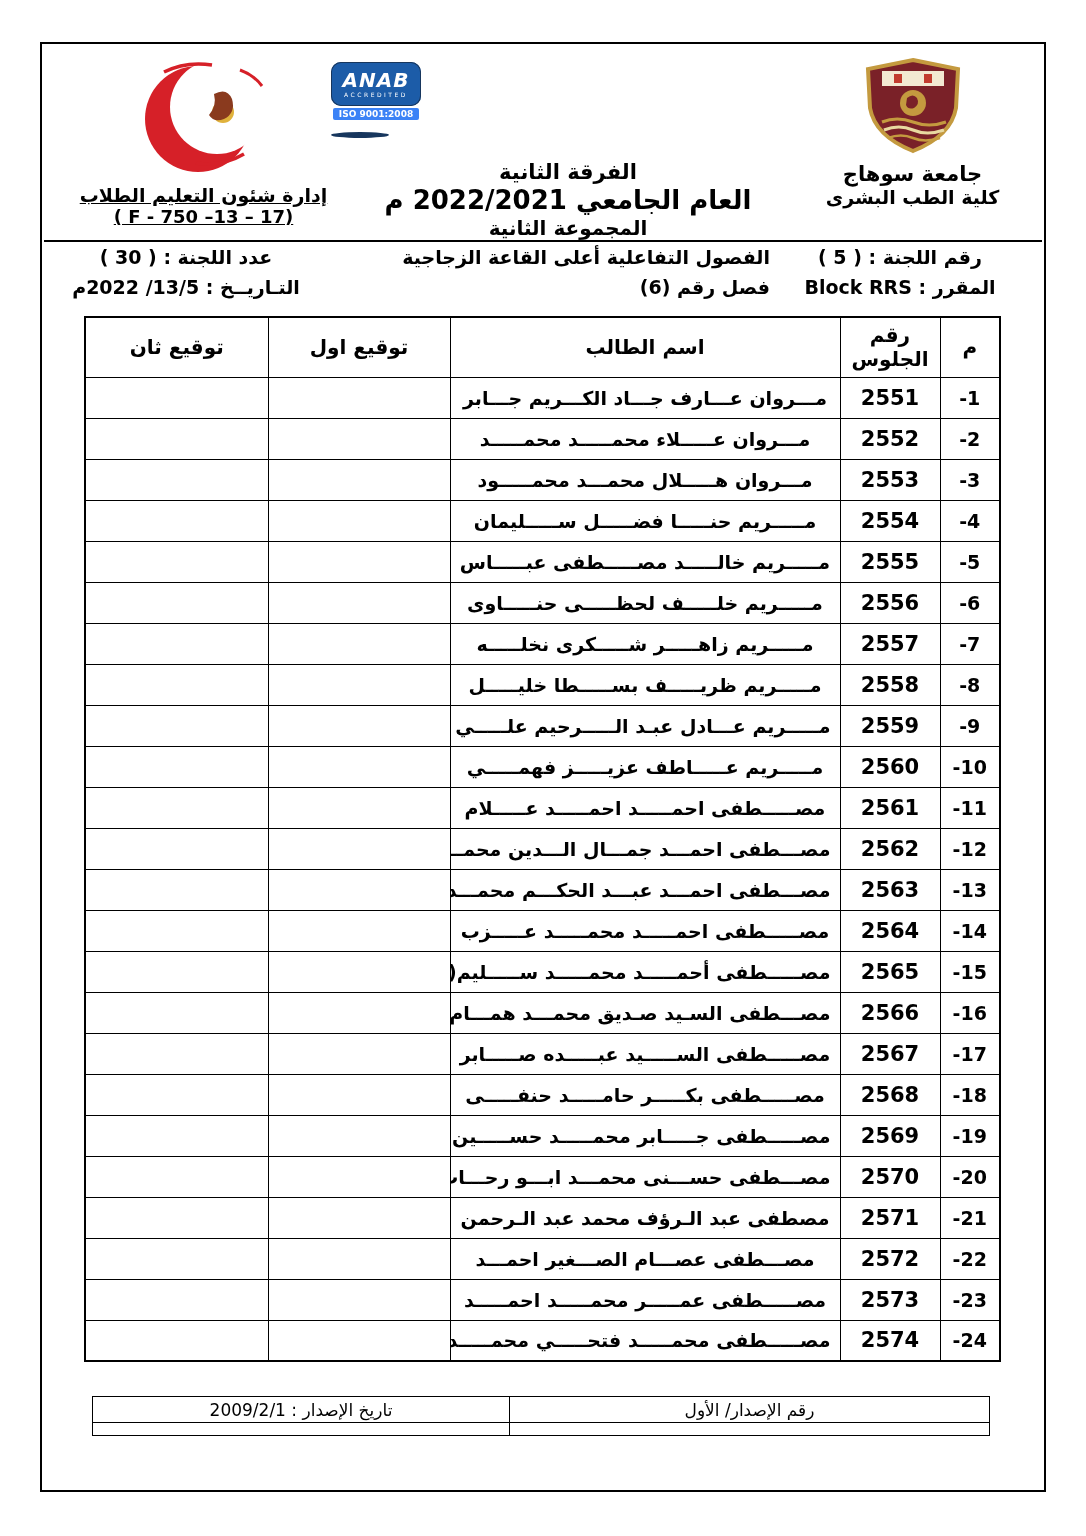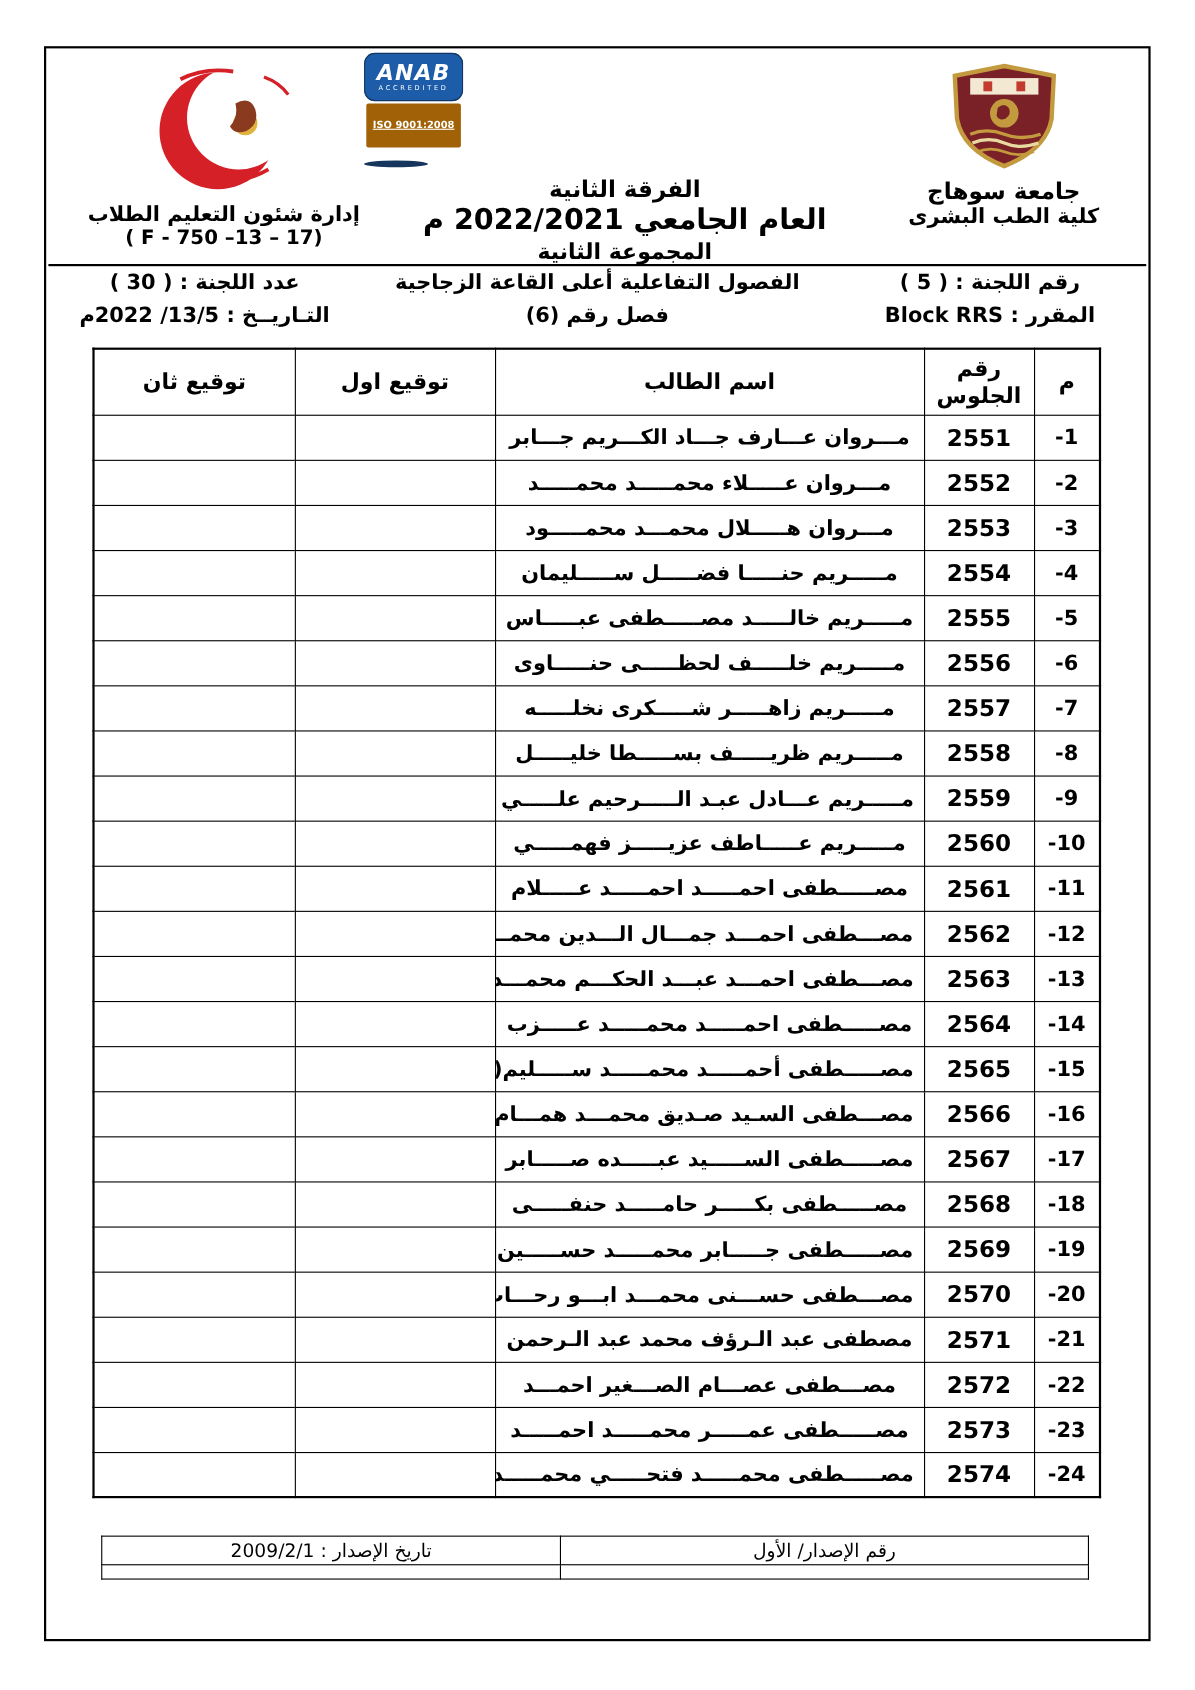--- a/index.html
+++ b/index.html
@@ -13,53 +13,53 @@
   .frame {
     position:absolute; top:42px; left:40px;
     width:1006px; height:1450px;
     border:2px solid #000;
   }
 
   
   .hdr { display:flex; justify-content:space-between; align-items:flex-start; padding:12px 24px 0 34px; height:196px; }
   .hdr-right { width:215px; text-align:center; }
   .hdr-center { flex:1; text-align:center; padding-top:8px; }
-  .hdr-left { width:255px; text-align:center; }
+  .hdr-left { width:255px; text-align:center;text-decoration:underline; }
   .uni-name { font-size:21px; font-weight:bold; margin-top:2px; }
   .fac-name { font-size:19px; font-weight:bold; }
   .grade { font-size:21px; font-weight:bold; margin-top:24px; }
   .year  { font-size:26px; font-weight:bold; margin-top:1px; }
   .group { font-size:20px; font-weight:bold; margin-top:1px; }
   .dept { font-size:19px; font-weight:bold; margin-top:4px; }
   .form-code { font-size:18px; font-weight:bold; direction:ltr; }
   .hdr-rule { border-top:2.5px solid #000; margin:0 2px; }
 
   
   .logo-row { display:flex; justify-content:center; align-items:flex-start; gap:12px; direction:ltr; height:72px;flex-direction:column; }
   .anab { display:flex; flex-direction:column; align-items:center; }
   .anab-box {
     width:90px; height:44px; background:#1c5ca8; border-radius:10px;
     color:#fff; display:flex; flex-direction:column; align-items:center; justify-content:center;
     box-shadow:0 0 0 1px #17365d inset;
   }
   .anab-word { font-style:italic; font-weight:bold; font-size:20px; letter-spacing:1px; line-height:1.05; }
   .anab-acc { font-size:6px; letter-spacing:2.5px; }
-  .anab-iso { margin-top:2px; background:#a16207; color:#fff; font-size:9px; font-weight:bold; padding:15px 6px; border-radius:2px;text-decoration:underline; }
+  .anab-iso { margin-top:2px; background:#3b82f6; color:#fff; font-size:9px; font-weight:bold; padding:1px 6px; border-radius:2px; }
   .aja-circle {
     width:58px; height:58px; border-radius:50%;
     background:#2a5da8; border:3px solid #17365d;
     color:#fff; display:flex; align-items:center; justify-content:center; position:relative; overflow:hidden;
   }
   .aja-globe { position:absolute; inset:0; width:100%; height:100%; opacity:.55; }
   .aja-word { position:relative; font-weight:bold; font-style:italic; font-size:15px; }
 
   
   .info-row { display:flex; justify-content:space-between; align-items:center; padding:2px 14px; font-weight:bold; font-size:19px; height:30px; }
   .info-side { width:260px; text-align:center; white-space:nowrap; }
-  .info-center { flex:1; text-align:center; white-space:nowrap; }
+  .info-center { flex:1; text-align:right; white-space:nowrap; }
   .course-code { direction:ltr; unicode-bidi:embed; }
 
   
   table.roster {
     border-collapse:collapse; table-layout:fixed;
     width:915px; margin:14px 43px 0 44px;
     border:2.5px solid #000;
   }
   table.roster th, table.roster td {
     border:1.6px solid #000; text-align:center; vertical-align:middle;

